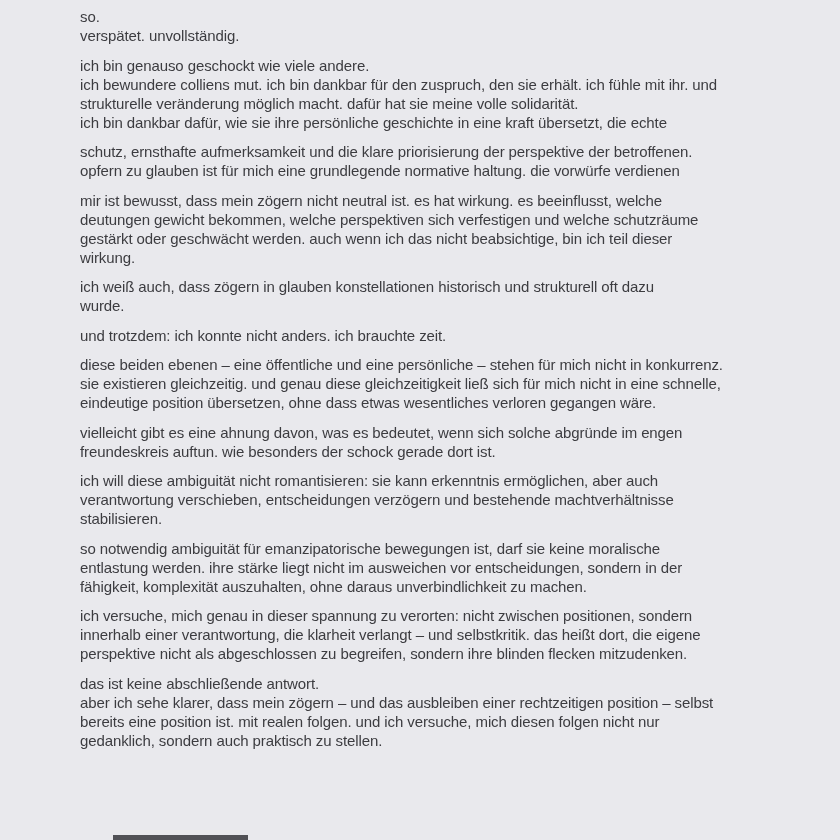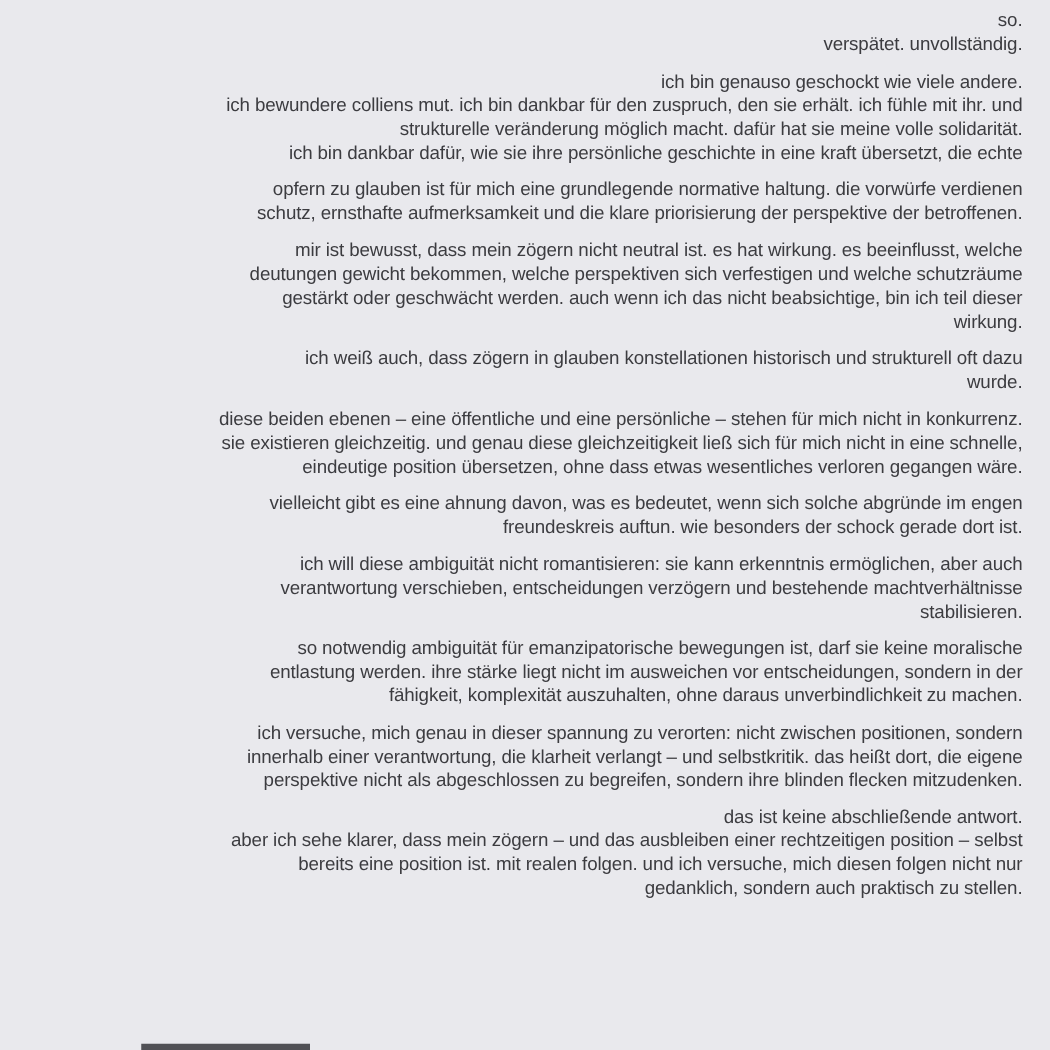--- a/index.html
+++ b/index.html
@@ -23,21 +23,20 @@
     font-size: 15px;
     line-height: 19px;
     letter-spacing: -0.1px;
   }
   .para {
     margin: 0 0 10.5px 0;
   }
   .line {
     white-space: pre;
     min-height: 19px;
-    text-align: right;
   }
   .truncated-fragment {
     position: absolute;
     left: 113px;
     top: 835px;
     width: 135px;
     height: 5px;
     background: #515156;
   }
 </style>
@@ -49,34 +48,35 @@
       <div class="line">so.</div>
       <div class="line">verspätet. unvollständig.</div>
     </div>
     <div class="para">
       <div class="line">ich bin genauso geschockt wie viele andere.</div>
       <div class="line">ich bewundere colliens mut. ich bin dankbar für den zuspruch, den sie erhält. ich fühle mit ihr. und</div>
       <div class="line">strukturelle veränderung möglich macht. dafür hat sie meine volle solidarität.</div>
       <div class="line">ich bin dankbar dafür, wie sie ihre persönliche geschichte in eine kraft übersetzt, die echte</div>
     </div>
     <div class="para">
+      <div class="line">schutz, ernsthafte aufmerksamkeit und die klare priorisierung der perspektive der betroffenen.</div>
       <div class="line">opfern zu glauben ist für mich eine grundlegende normative haltung. die vorwürfe verdienen</div>
-      <div class="line">schutz, ernsthafte aufmerksamkeit und die klare priorisierung der perspektive der betroffenen.</div>
     </div>
     <div class="para">
       <div class="line">mir ist bewusst, dass mein zögern nicht neutral ist. es hat wirkung. es beeinflusst, welche</div>
       <div class="line">deutungen gewicht bekommen, welche perspektiven sich verfestigen und welche schutzräume</div>
       <div class="line">gestärkt oder geschwächt werden. auch wenn ich das nicht beabsichtige, bin ich teil dieser</div>
       <div class="line">wirkung.</div>
     </div>
     <div class="para">
       <div class="line">ich weiß auch, dass zögern in glauben konstellationen historisch und strukturell oft dazu</div>
       <div class="line">wurde.</div>
     </div>
     <div class="para">
+      <div class="line">und trotzdem: ich konnte nicht anders. ich brauchte zeit.</div>
     </div>
     <div class="para">
       <div class="line">diese beiden ebenen – eine öffentliche und eine persönliche – stehen für mich nicht in konkurrenz.</div>
       <div class="line">sie existieren gleichzeitig. und genau diese gleichzeitigkeit ließ sich für mich nicht in eine schnelle,</div>
       <div class="line">eindeutige position übersetzen, ohne dass etwas wesentliches verloren gegangen wäre.</div>
     </div>
     <div class="para">
       <div class="line">vielleicht gibt es eine ahnung davon, was es bedeutet, wenn sich solche abgründe im engen</div>
       <div class="line">freundeskreis auftun. wie besonders der schock gerade dort ist.</div>
     </div>

